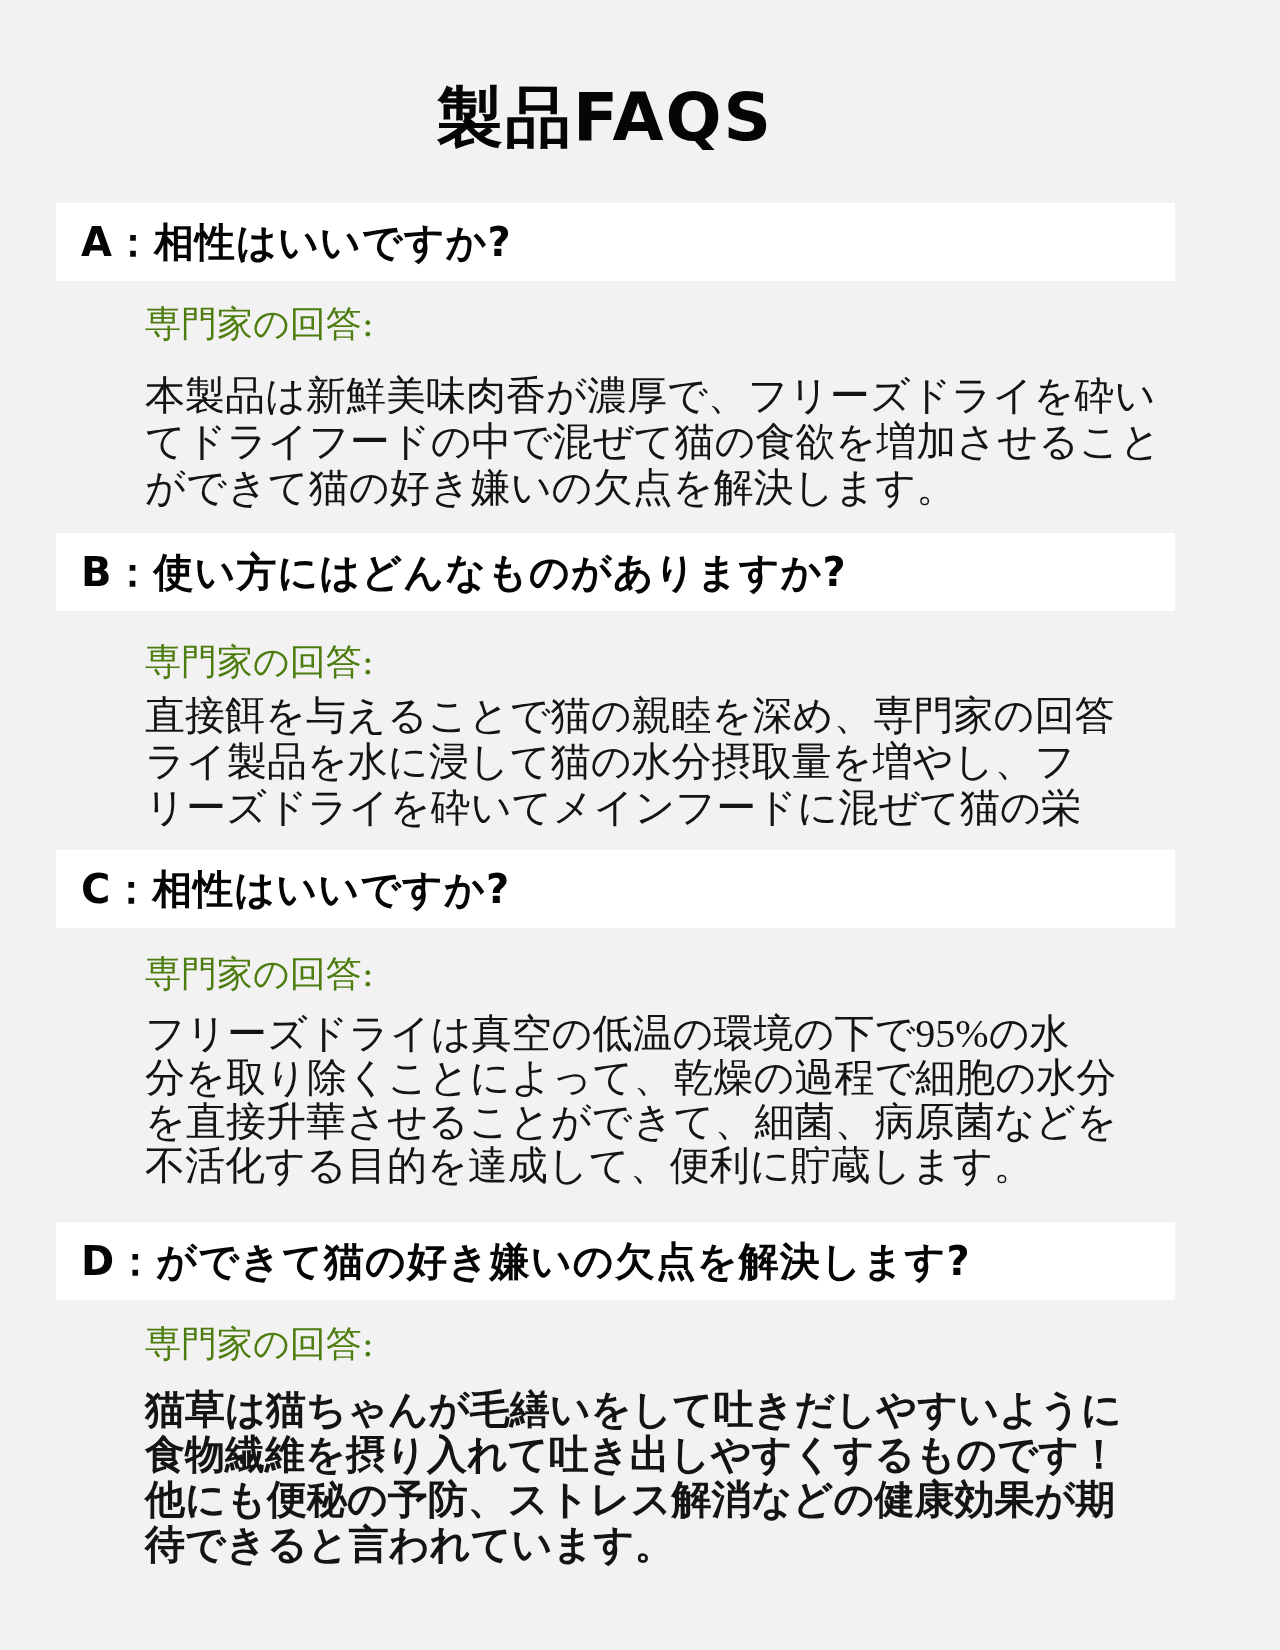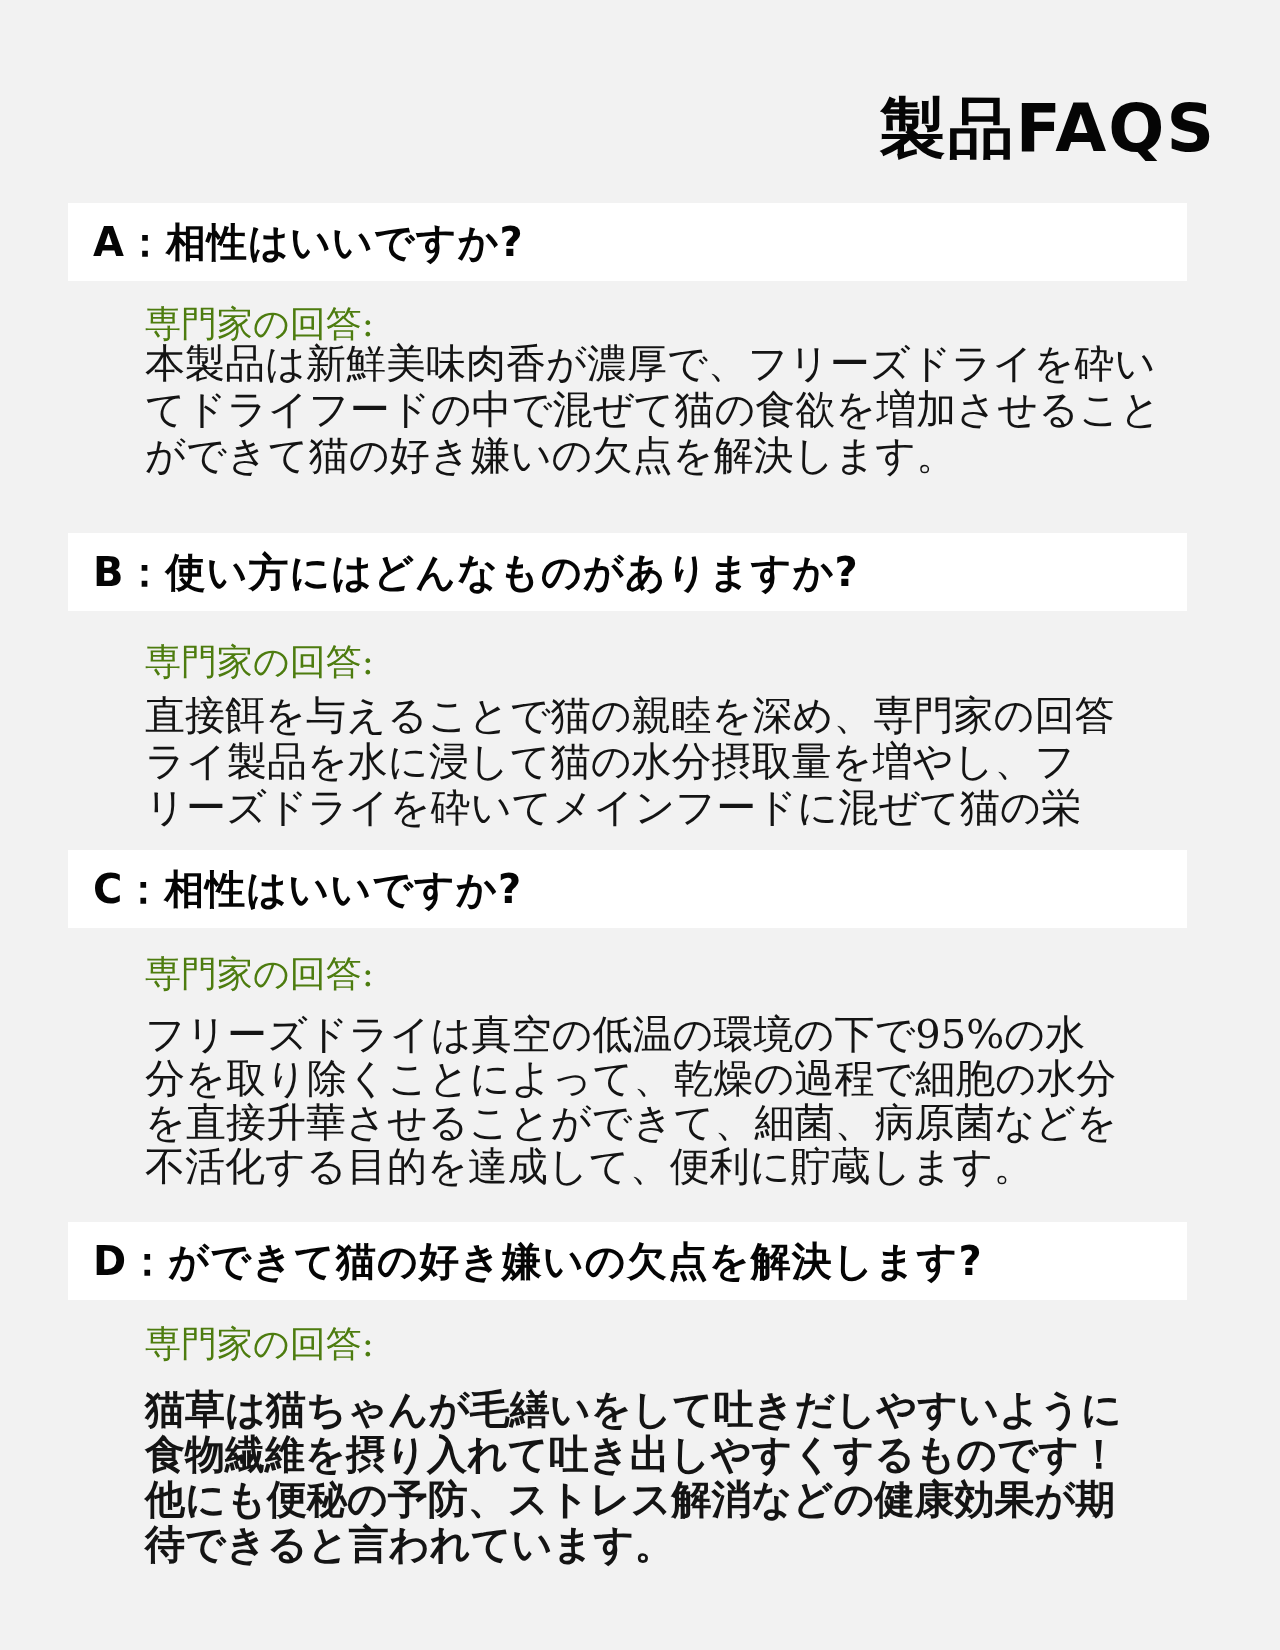--- a/index.html
+++ b/index.html
@@ -13,31 +13,31 @@
     height: 1650px;
     background: #f2f2f2;
     overflow: hidden;
     color: #0d0d0d;
   }
   .title {
     position: absolute;
     top: 68px;
     left: 0;
     width: 1200px;
-    margin: 16px;
-    text-align: right;
+    margin: 5px;
+    text-align: center;
     font-size: 66px;
     font-weight: 800;
     letter-spacing: 2px;
     color: #050505;
     font-family: "DejaVu Sans", sans-serif;
   }
   .qbar {
     position: absolute;
-    left: 68px;
+    left: 56px;
     width: 1119px;
     height: 78px;
     background: #ffffff;
     display: flex;
     align-items: center;
   }
   .qtext {
     padding-left: 25px;
     font-size: 40px;
     font-weight: 800;
@@ -61,27 +61,27 @@
     font-size: 40px;
     line-height: 46px;
     font-weight: 400;
     color: #141414;
     font-family: "DejaVu Serif", "Liberation Serif", serif;
     white-space: pre;
   }
   
   .bar-a   { top: 203px; }
   .label-a { top: 300px; }
-  .body-a  { top: 340px; }
+  .body-a  { top: 372px; }
   .bar-b   { top: 533px; }
   .label-b { top: 638px; }
   .body-b  { top: 692px; }
   .bar-c   { top: 850px; }
   .label-c { top: 950px; }
-  .body-c  { top: 1012px; line-height: 44px; }
+  .body-c  { top: 1012px; line-height: 44px; font-family: Liberation Serif, serif; }
   .bar-d   { top: 1222px; }
   .label-d { top: 1320px; }
   .body-d  { top: 1386px; line-height: 45px; font-weight: bold; }
 </style>
 </head>
 <body>
 
 <div class="page" style="background: rgb(242, 242, 242);">
 
   <h1 class="title">製品FAQS</h1>

